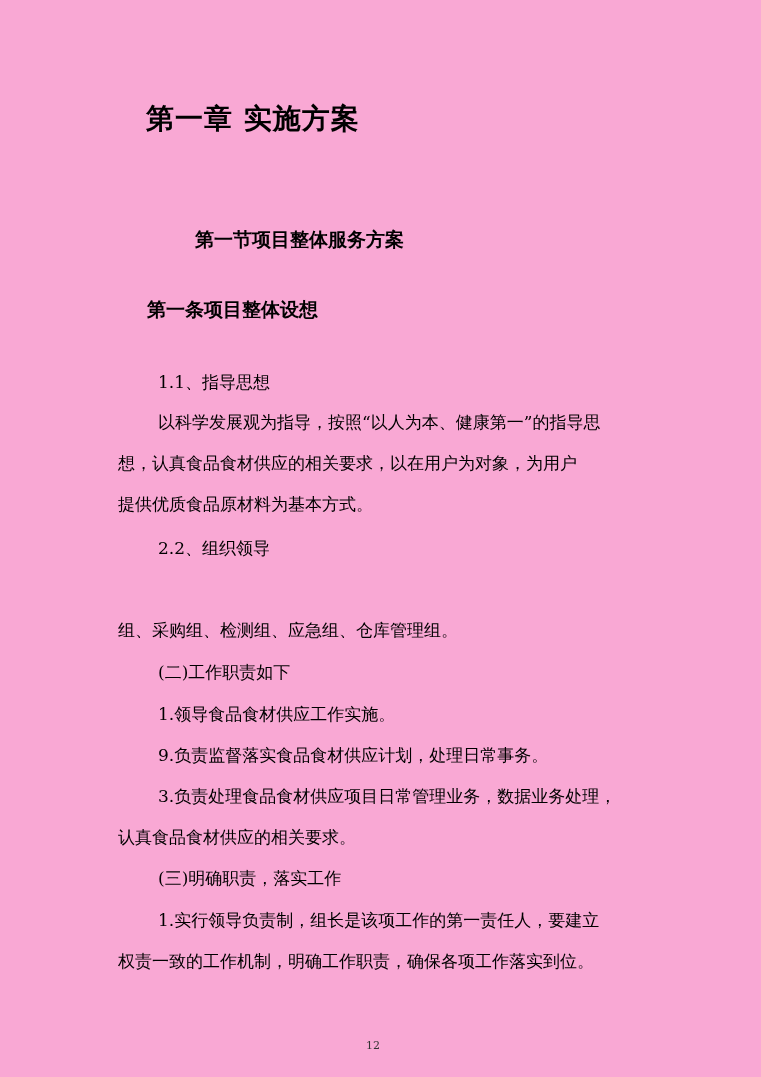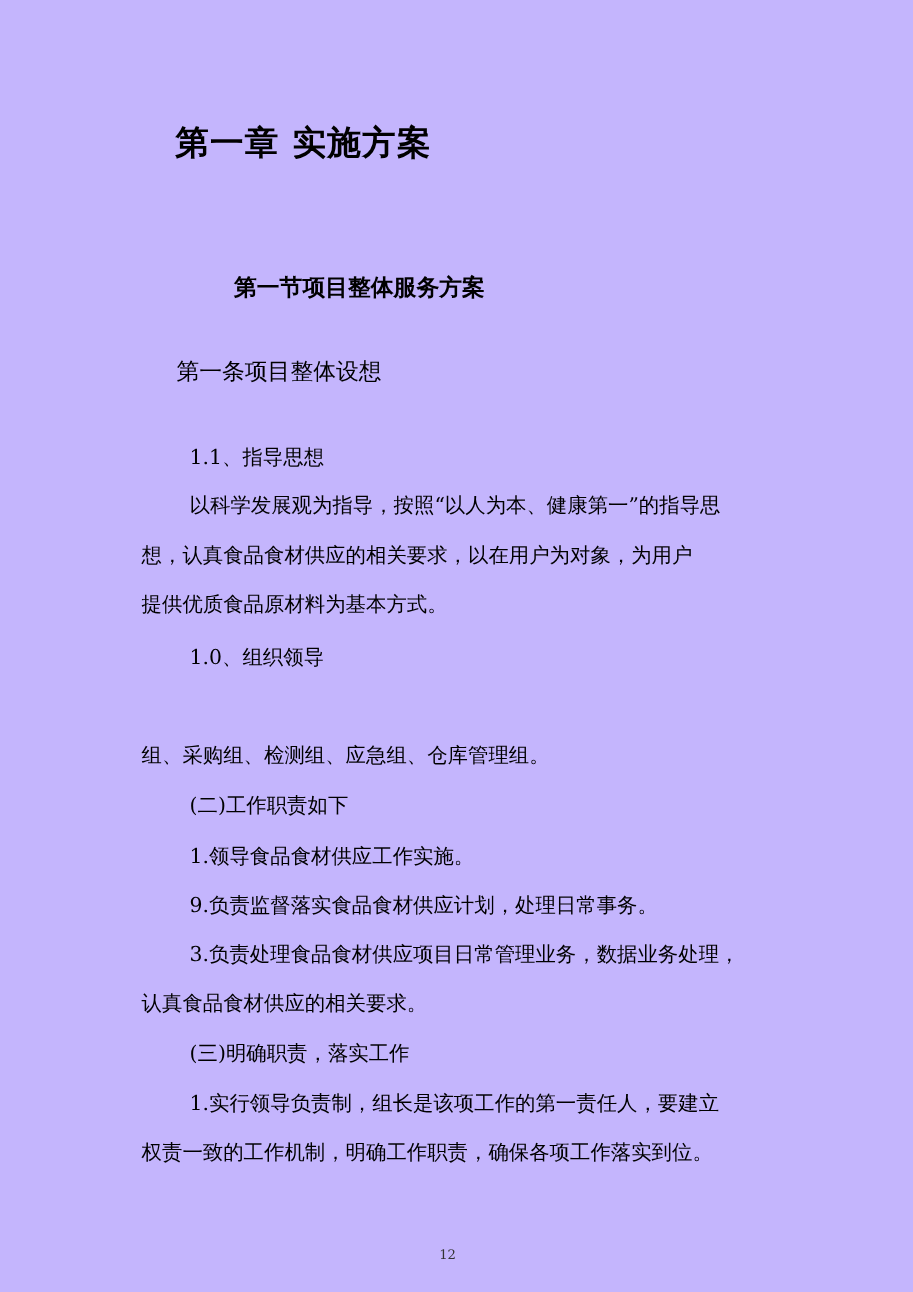--- a/index.html
+++ b/index.html
@@ -14,21 +14,21 @@
       overflow: hidden;
       font-family: "DejaVu Serif", "Liberation Serif", serif;
       color: #000000;
     }
     .page {
       position: absolute;
       left: 0;
       top: 0;
       width: 761px;
       height: 1077px;
-      background: #c4b5fd;
+      background: #f9a8d4;
     }
     .chapter-title {
       position: absolute;
       left: 146px;
       top: 100px;
       font-size: 28px;
       font-weight: bold;
       letter-spacing: 1px;
       white-space: nowrap;
       font-family: "DejaVu Sans", "Liberation Sans", sans-serif;
@@ -41,21 +41,21 @@
       font-weight: bold;
       white-space: nowrap;
       font-family: "DejaVu Sans", "Liberation Sans", sans-serif;
       margin-left: 37px;
     }
     .article-title {
       position: absolute;
       left: 147px;
       top: 297px;
       font-size: 19px;
-      font-weight: normal;
+      font-weight: bold;
       white-space: nowrap;
       font-family: "DejaVu Sans", "Liberation Sans", sans-serif;
     }
     .line {
       position: absolute;
       font-size: 17px;
       white-space: nowrap;
       line-height: 24px;
     }
     .indent { left: 158px; }
@@ -76,21 +76,21 @@
 <div class="page">
   <div class="chapter-title">第一章  实施方案</div>
   <div class="section-title">第一节项目整体服务方案</div>
   <div class="article-title">第一条项目整体设想</div>
 
   <div class="line indent" style="top:370px;">1.1、指导思想</div>
   <div class="line indent" style="top:410px;">以科学发展观为指导，按照“以人为本、健康第一”的指导思</div>
   <div class="line flush" style="top:451px;">想，认真食品食材供应的相关要求，以在用户为对象，为用户</div>
   <div class="line flush" style="top:492px;">提供优质食品原材料为基本方式。</div>
 
-  <div class="line indent" style="top:536px;">1.0、组织领导</div>
+  <div class="line indent" style="top:536px;">2.2、组织领导</div>
   <div class="line flush" style="top:618px;">组、采购组、检测组、应急组、仓库管理组。</div>
   <div class="line indent" style="top:660px;">(二)工作职责如下</div>
 
   <div class="line indent" style="top:702px;">1.领导食品食材供应工作实施。</div>
   <div class="line indent" style="top:743px;">9.负责监督落实食品食材供应计划，处理日常事务。</div>
   <div class="line indent" style="top:784px;">3.负责处理食品食材供应项目日常管理业务，数据业务处理，</div>
   <div class="line flush" style="top:825px;">认真食品食材供应的相关要求。</div>
 
   <div class="line indent" style="top:866px;">(三)明确职责，落实工作</div>
   <div class="line indent" style="top:908px;">1.实行领导负责制，组长是该项工作的第一责任人，要建立</div>

